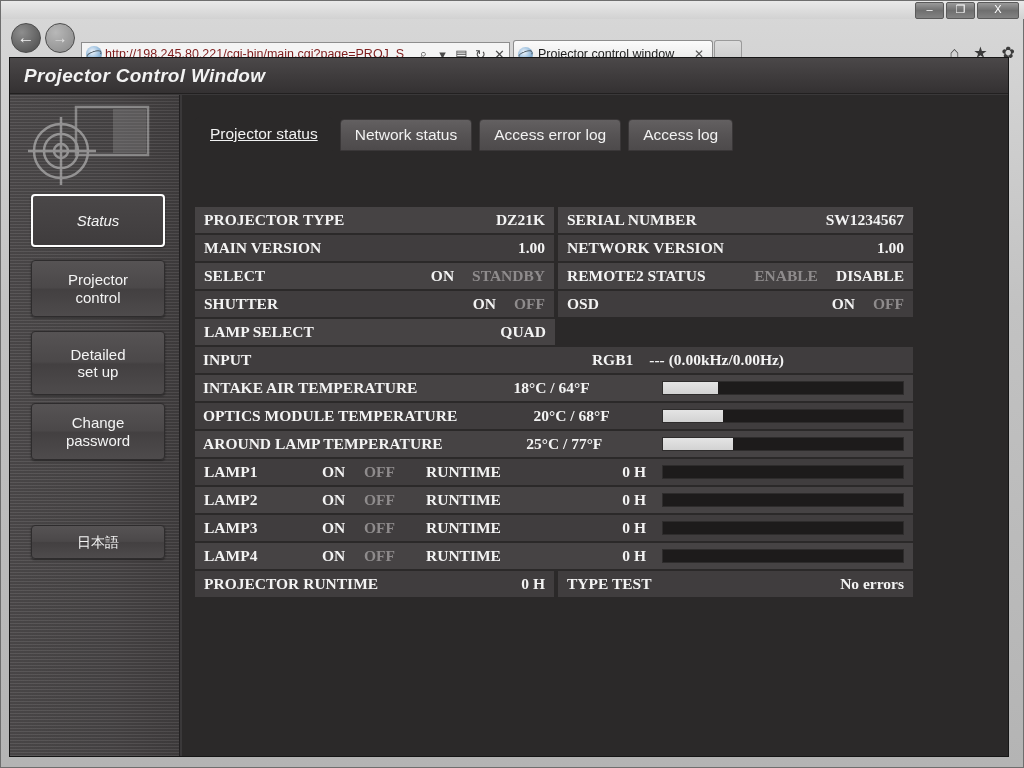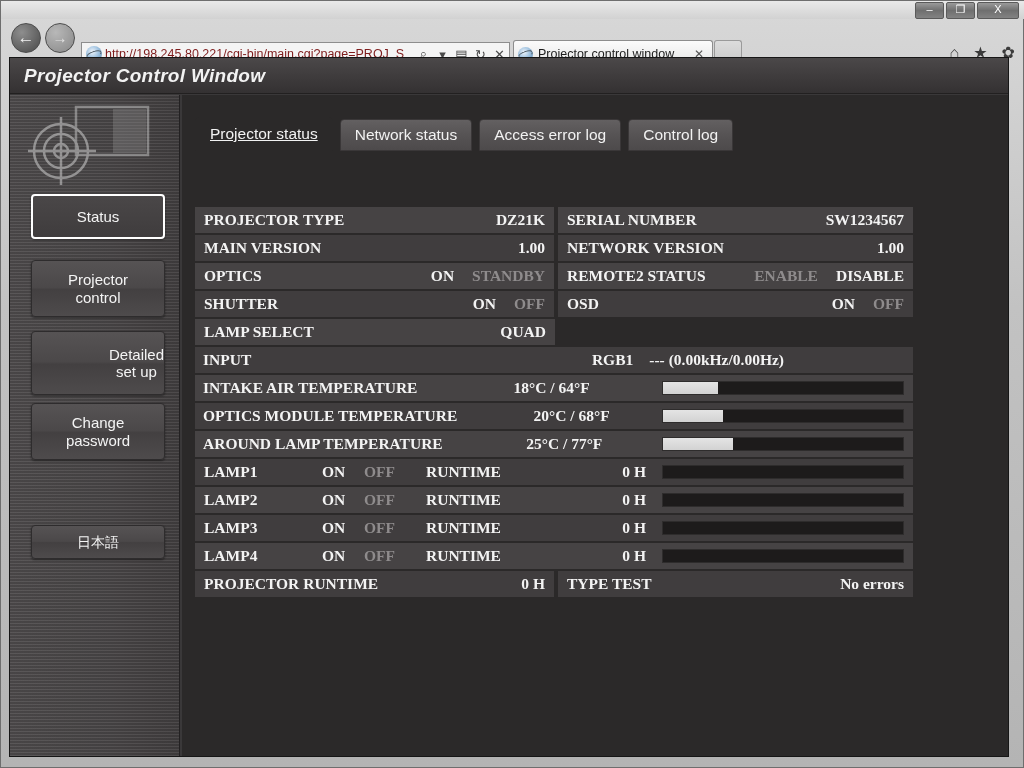--- a/index.html
+++ b/index.html
@@ -179,23 +179,23 @@
     font-size: 15px; text-align: center;
     display: flex; align-items: center; justify-content: center;
     box-sizing: border-box;
     line-height: 1.15;
     box-shadow: 0 1px 2px rgba(0,0,0,.45);
   }
   .side-btn.active {
     border: 2px solid #ffffff;
     background: linear-gradient(180deg,#4a4748 0%,#3f3c3d 100%);
   }
-  #side-status   { top: 99px;  height: 45px; }
+  #side-status   { top: 99px;  height: 53px; font-style: italic; }
   #side-control  { top: 165px; height: 57px; }
-  #side-detailed { top: 236px; height: 64px; justify-content: flex-end; }
+  #side-detailed { top: 236px; height: 64px; }
   #side-password { top: 308px; height: 57px; }
   #side-lang     { top: 430px; height: 34px; font-size: 14px; }
 
   
   #content {
     position: absolute; left: 172px; top: 37px;
     right: 0; bottom: 0;
     background: #2b2929;
   }
 
@@ -347,21 +347,21 @@
         </div>
       <div class="side-btn" id="side-lang">日本語</div>
     </div>
 
     <div id="content">
 
       <div id="tabs">
         <div class="ptab active">Projector status</div>
         <div class="ptab">Network status</div>
         <div class="ptab">Access error log</div>
-        <div class="ptab">Control log</div>
+        <div class="ptab">Access log</div>
       </div>
 
       <div id="table">
 
         <div class="trow">
           <div class="cell left">
             <span class="lbl">PROJECTOR TYPE</span>
             <span class="val">DZ21K</span>
           </div>
           <div class="cell right">
@@ -376,21 +376,21 @@
             <span class="val">1.00</span>
           </div>
           <div class="cell right alt">
             <span class="lbl">NETWORK VERSION</span>
             <span class="val">1.00</span>
           </div>
         </div>
 
         <div class="trow">
           <div class="cell left">
-            <span class="lbl">OPTICS</span>
+            <span class="lbl">SELECT</span>
             <span class="val">ON</span>
             <span class="sp dim">STANDBY</span>
           </div>
           <div class="cell right">
             <span class="lbl">REMOTE2 STATUS</span>
             <span class="val dim">ENABLE</span>
             <span class="sp">DISABLE</span>
           </div>
         </div>
 

